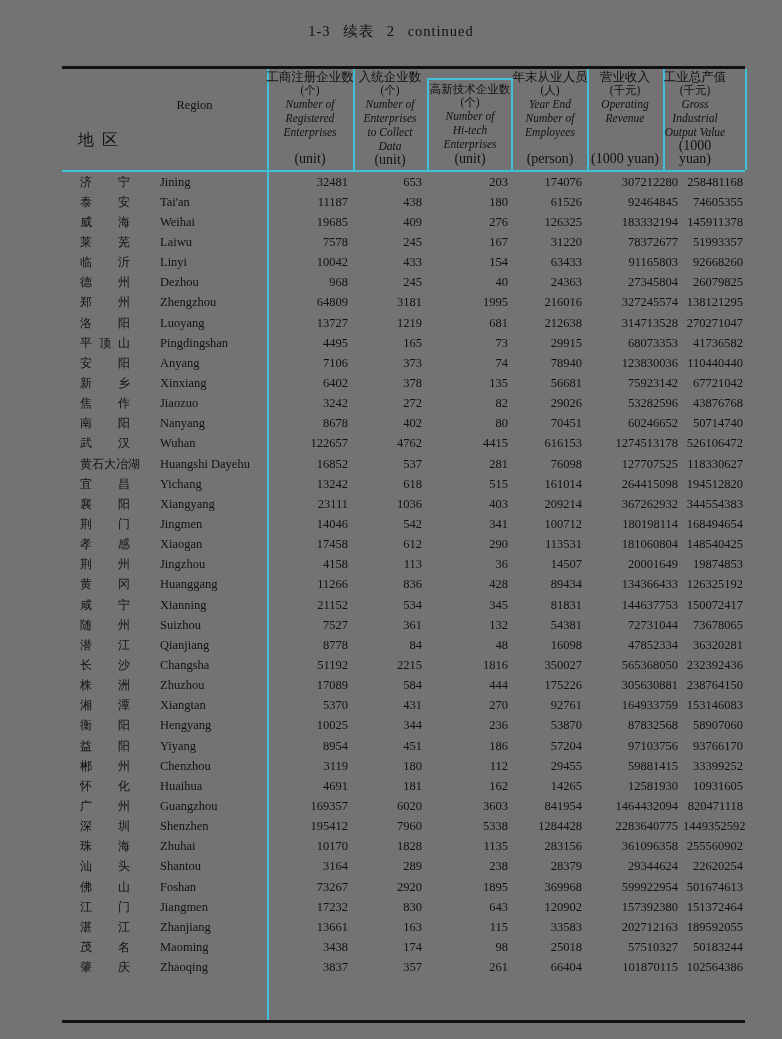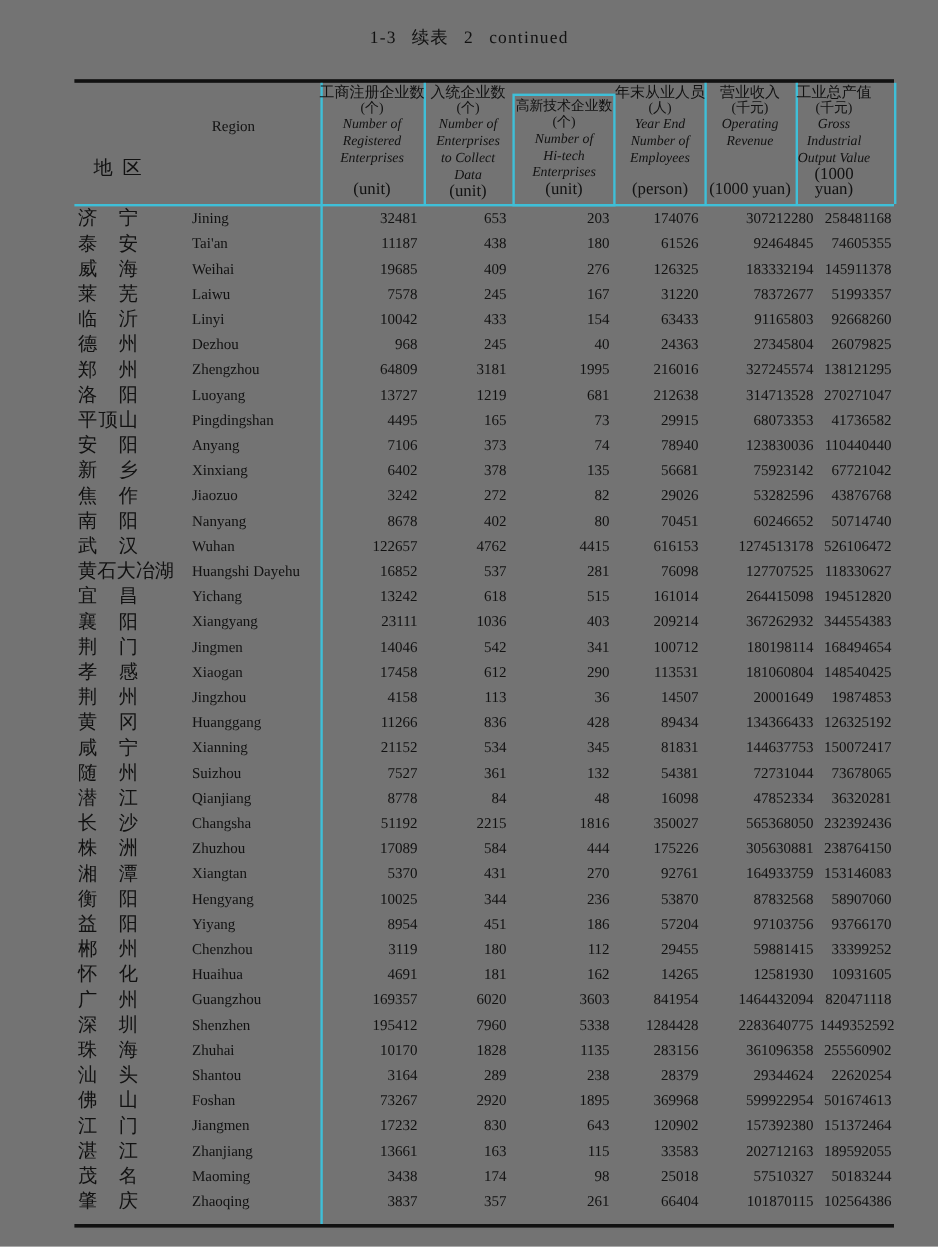--- a/index.html
+++ b/index.html
@@ -51,21 +51,21 @@
   .tbody{
     position:absolute;left:62px;top:172px;width:683px;height:846px;
     display:grid;grid-template-rows:repeat(42,1fr);
   }
   .trow{
     display:grid;
     grid-template-columns:98px 107px 86px 74px 86px 74px 96px 62px;
     align-items:center;
   }
   .zh-name{
-    font-size:16px;width:50px;margin-left:3px;
+    font-size:12px;width:50px;margin-left:18px;
     text-align:justify;text-align-last:justify;white-space:nowrap;overflow:visible;
   }
   .en-name{font-size:12.5px;white-space:nowrap;}
   .num{font-size:12.5px;text-align:right;padding-right:5px;white-space:nowrap;}
   .num.last{padding-right:2px;}
 </style>
 </head>
 <body>
 
 <div class="page">

